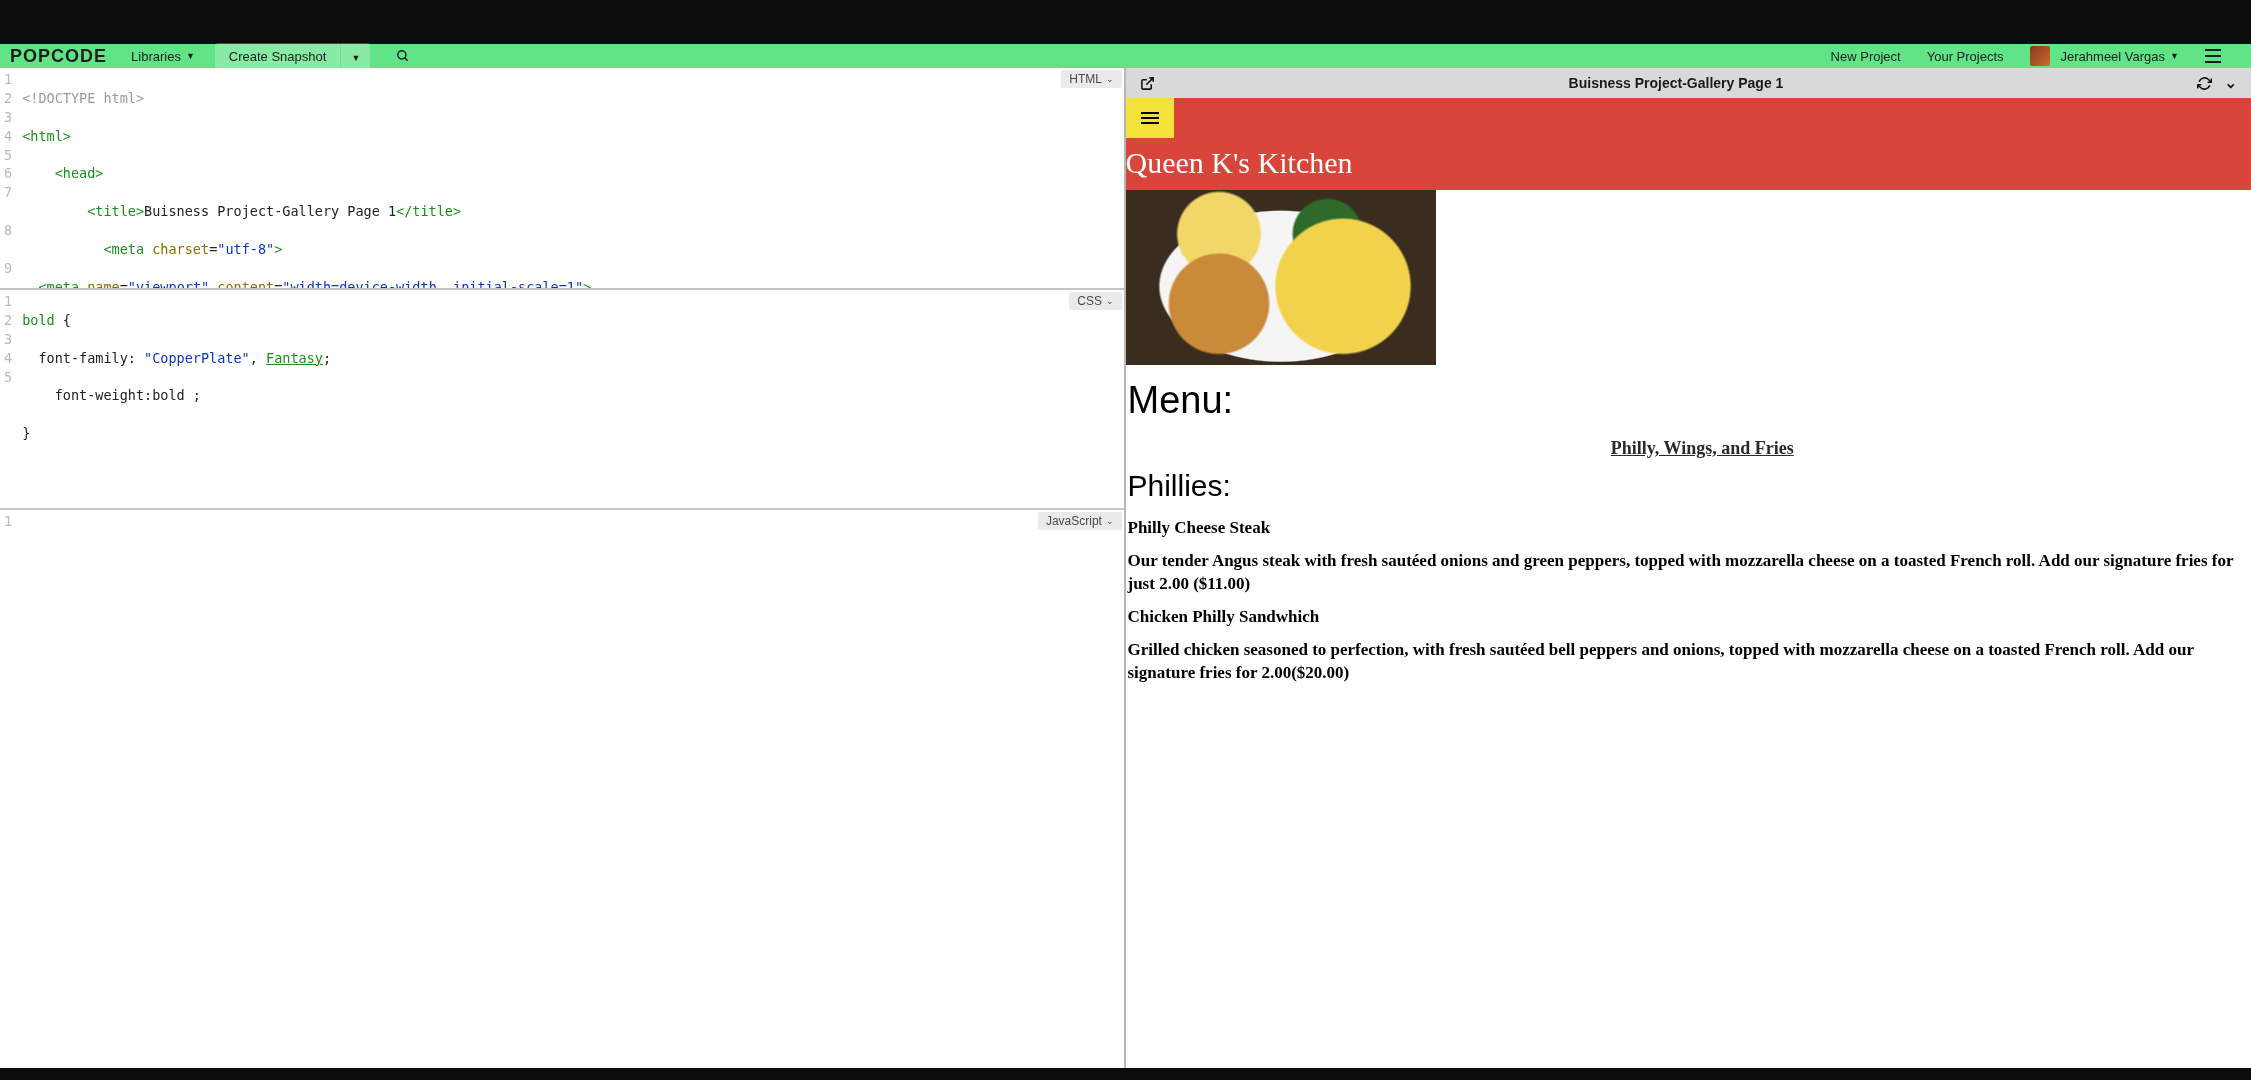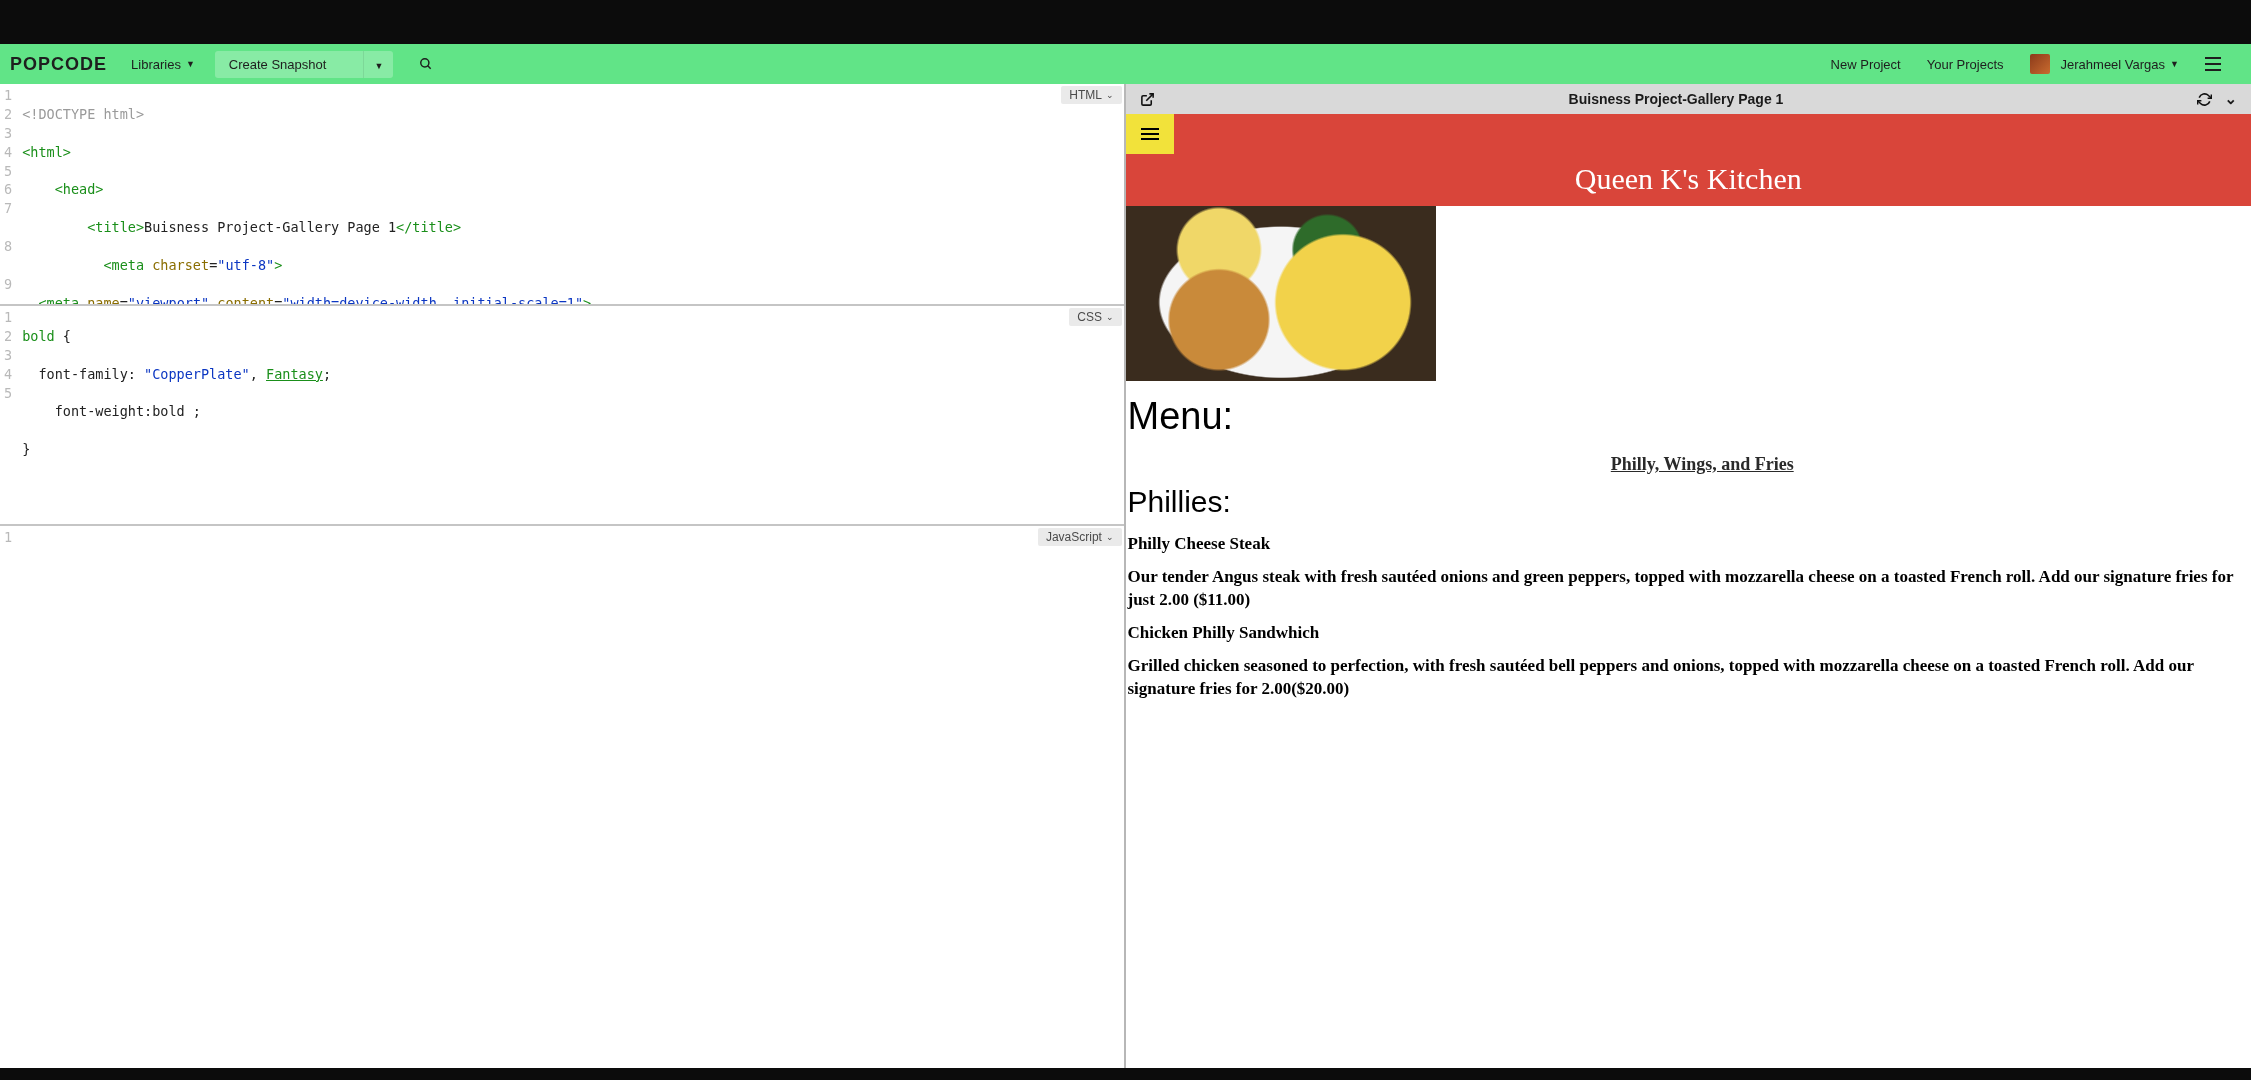--- a/index.html
+++ b/index.html
@@ -3,30 +3,30 @@
 <meta charset="utf-8">
 <style>
   * { box-sizing: border-box; margin: 0; padding: 0; }
   html, body { height: 100%; font-family: -apple-system, BlinkMacSystemFont, "Segoe UI", Arial, sans-serif; }
   body { background: #000; display: flex; flex-direction: column; }
 
   .blackbar { height: 44px; background: #0c0c0c; }
 
   .topbar {
     background: #61e487;
-    height: 40px;
+    height: 24px;
     display: flex;
     align-items: center;
     padding: 0 10px;
     font-size: 13px;
     color: #1e1e1e;
   }
   .logo { font-weight: 800; font-size: 18px; letter-spacing: 1px; margin-right: 18px; }
   .tb-item { margin-right: 14px; display: flex; align-items: center; gap: 5px; cursor: pointer; padding: 4px 6px; border-radius: 3px; }
-  .snapshot-group { display: flex; align-items: center; background: rgba(255,255,255,0.25); border-radius: 3px; margin-right: 14px; gap: 23px; }
+  .snapshot-group { display: flex; align-items: center; background: rgba(255,255,255,0.25); border-radius: 3px; margin-right: 14px; }
   .snapshot-btn { padding: 6px 14px; cursor: pointer; font-size: 13px; }
   .snapshot-caret { padding: 6px 10px; cursor: pointer; border-left: 1px solid rgba(0,0,0,0.08); }
   .search-ic { margin-left: 6px; cursor: pointer; padding: 4px 6px; }
   .spacer { flex: 1; }
   .avatar { width: 20px; height: 20px; background: linear-gradient(135deg,#8b3a1a,#c96b2f); border-radius: 2px; margin-right: 6px; }
   .caret { font-size: 9px; }
 
   .workspace {
     flex: 1;
     display: flex;
@@ -110,21 +110,21 @@
   }
   .red-header { background: #d9453a; color: #fff; }
   .yellowbtn {
     width: 48px; height: 40px;
     background: #f2e23a;
     display: flex; align-items: center; justify-content: center;
     cursor: pointer;
   }
   .bars { display: flex; flex-direction: column; gap: 3px; }
   .bars span { width: 18px; height: 2px; background: #000; display: block; }
-  .site-title { font-size: 30px; font-weight: 400; padding: 8px 0 10px; text-align: center; }
+  .site-title { font-size: 30px; font-weight: 400; padding: 8px 0 10px; }
   .food-img {
     width: 310px; height: 175px;
     background:
       radial-gradient(circle at 70% 55%, #f2d24a 0 28%, transparent 29%),
       radial-gradient(circle at 30% 65%, #c98a3a 0 20%, transparent 21%),
       radial-gradient(circle at 65% 25%, #2e6b2a 0 14%, transparent 15%),
       radial-gradient(circle at 30% 25%, #f0d768 0 16%, transparent 17%),
       radial-gradient(ellipse at 50% 55%, #f5f5f5 0 55%, transparent 56%),
       #3a2c1e;
   }

